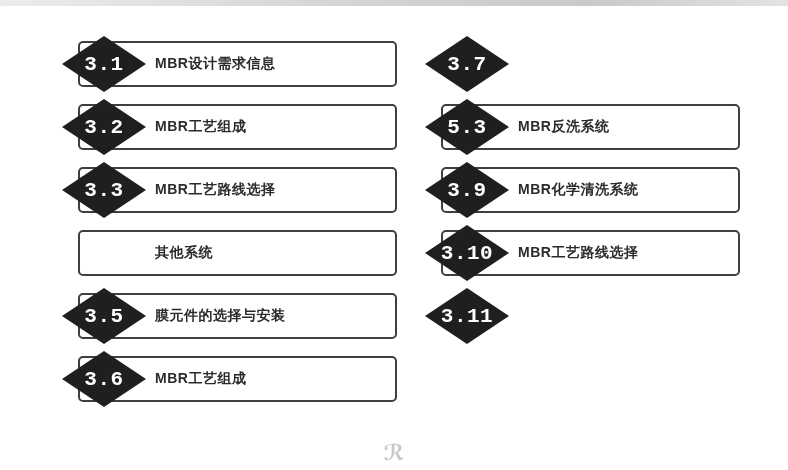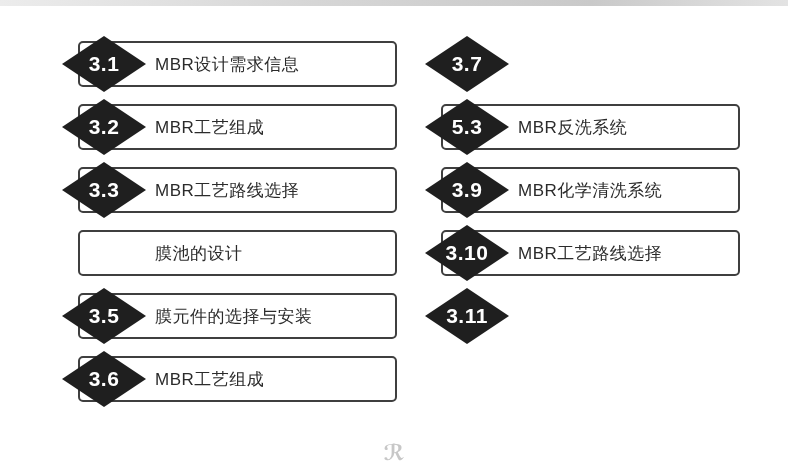--- a/index.html
+++ b/index.html
@@ -21,28 +21,28 @@
   .column.left{left:62px;width:335px;}
   .column.right{left:425px;width:315px;}
   .item{position:relative;height:56px;margin-bottom:7px;}
   .box{
     position:absolute;left:16px;right:0;top:5px;height:46px;
     background:#ffffff;border:2px solid var(--border);border-radius:5px;
     box-sizing:border-box;display:flex;align-items:center;
     padding-left:75px;
   }
   .label{
-    font-size:17px;font-weight:normal;color:var(--text);
+    font-size:14px;font-weight:bold;color:var(--text);
     letter-spacing:0.5px;white-space:nowrap;
   }
   .diamond{
     position:absolute;left:0;top:0;width:84px;height:56px;
     background:var(--diamond);
     clip-path:polygon(50% 0%,100% 50%,50% 100%,0% 50%);
-    display:flex;align-items:center;justify-content:center;
+    display:flex;align-items:center;justify-content:center;font-family:Liberation Mono, monospace;
   }
   .num{
     color:#ffffff;font-weight:bold;font-size:21px;letter-spacing:0.5px;
   }
   .watermark{
     position:absolute;left:50%;bottom:4px;transform:translateX(-50%);
     color:#c7c7c7;font-size:22px;font-weight:bold;user-select:none;
   }
 </style>
 </head>
@@ -74,21 +74,21 @@
     <div class="box">
       <span class="label">MBR工艺路线选择</span>
     </div>
     <div class="diamond">
       <span class="num">3.3</span>
     </div>
   </div>
 
   <div class="item">
     <div class="box">
-      <span class="label">膜池的设计</span>
+      <span class="label">其他系统</span>
     </div>
   </div>
 
   <div class="item">
     <div class="box">
       <span class="label">膜元件的选择与安装</span>
     </div>
     <div class="diamond">
       <span class="num">3.5</span>
     </div>

